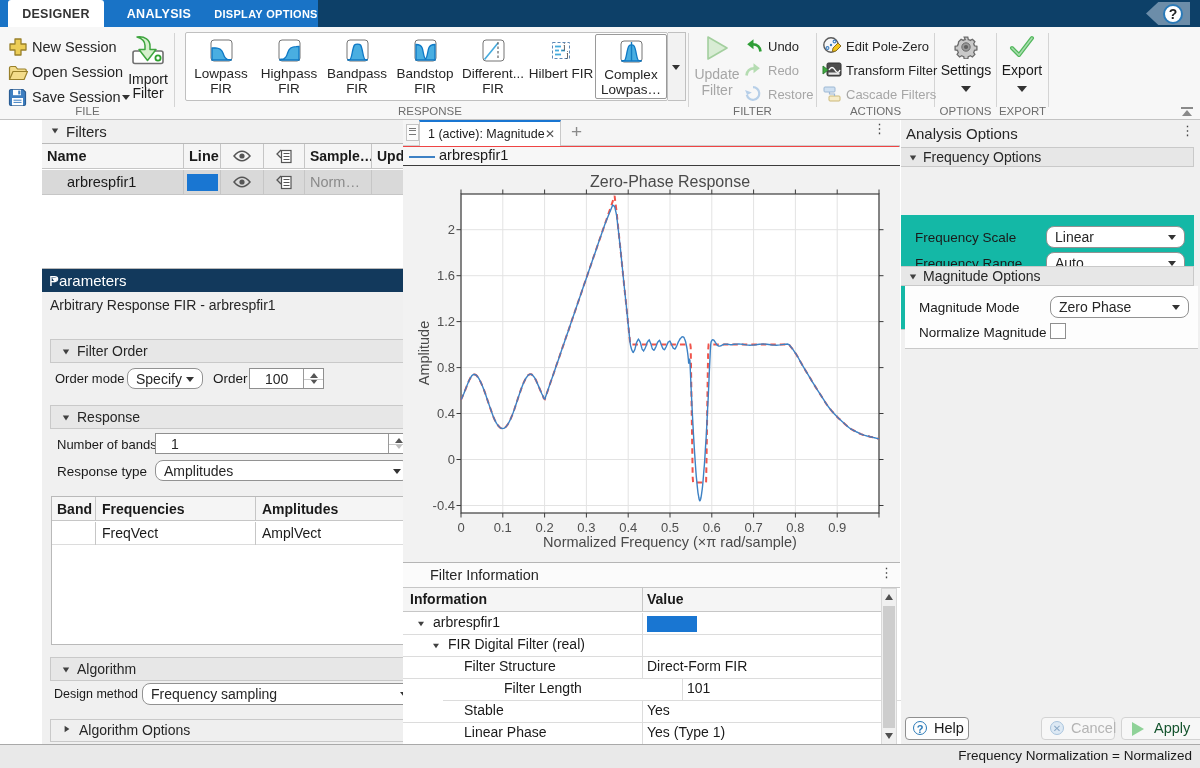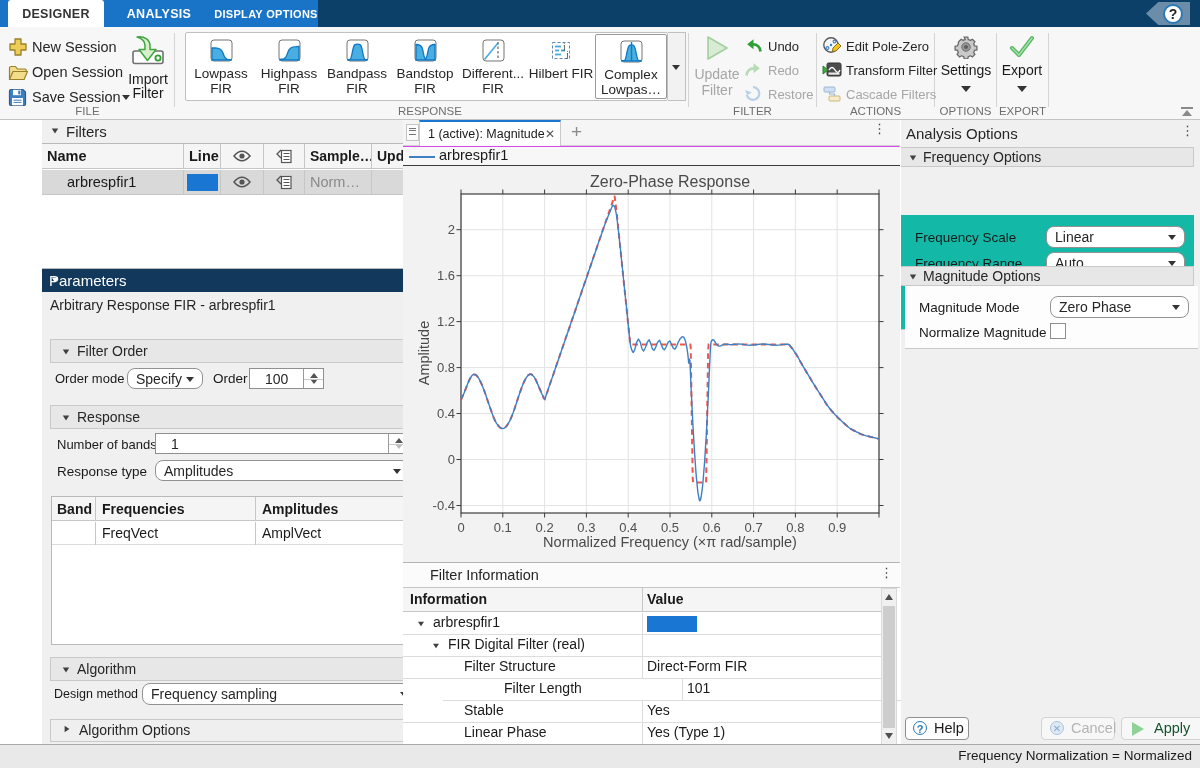--- a/index.html
+++ b/index.html
@@ -376,21 +376,21 @@
       </div>
 
     <div class="sbar" style="left:387px;top:219px;width:16px;height:403px;">
       <span class="sarr up" style="top:5px;"></span>
       <span class="sarr dn" style="bottom:5px;"></span>
       <div style="position:absolute;left:1px;top:17px;width:12px;height:368px;background:#cdcdcd;"></div>
     </div>
   </div>
 </div>
 
-<div class="abs" id="center" style="left:403px;top:120px;width:497px;height:624px;background:#d946ef;border-right:1px solid #b5b5b5;">
+<div class="abs" id="center" style="left:403px;top:120px;width:497px;height:624px;background:#ef4444;border-right:1px solid #b5b5b5;">
 
   <div style="position:absolute;left:0;top:0;width:497px;height:26px;background:#f5f5f5;border-bottom:1px solid #cfcfcf;">
     <div style="position:absolute;left:3px;top:4px;width:13px;height:17px;border:1px solid #c4c4c4;background:#fbfbfb;">
         <div style="margin:3px 2px;border-top:1.5px solid #777;height:3px;border-bottom:1.5px solid #777;"></div>
         <div style="margin:0 2px;border-top:1.5px solid #777;height:2px;"></div>
       </div>
     <div style="position:absolute;left:16px;top:0;width:142px;height:26px;background:#fff;border-top:2px solid #1976d2;border-left:1px solid #c9c9c9;border-right:1px solid #c9c9c9;font-size:12.5px;color:#1a1a1a;">
       <span style="position:absolute;left:8px;top:5px;">1 (active): Magnitude</span>
       <span style="position:absolute;right:5px;top:5px;color:#555;font-size:12px;">✕</span>
     </div>

